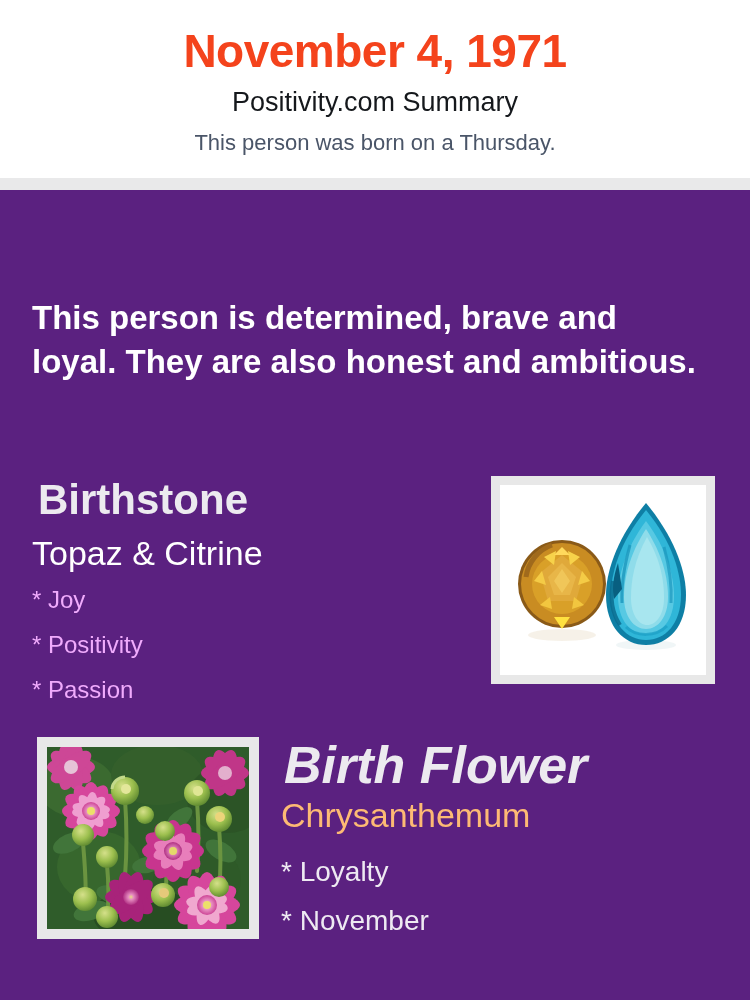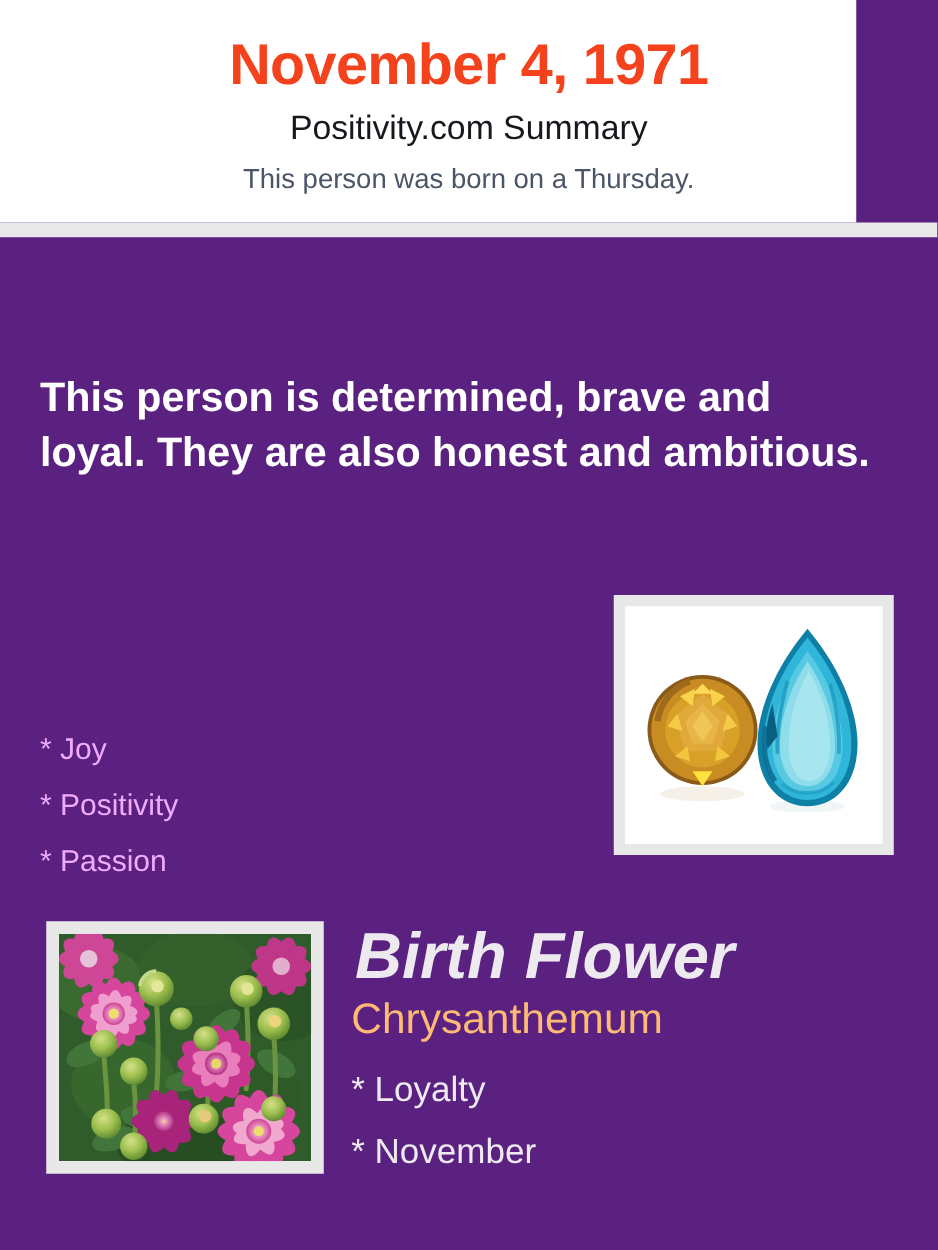--- a/index.html
+++ b/index.html
@@ -6,21 +6,21 @@
   html, body {
     width:750px; height:1000px;
     font-family:"Liberation Sans", sans-serif;
     background:#5b2180;
     overflow:hidden;
   }
   #page { position:relative; width:750px; height:1000px; background:#5b2180; }
 
   
   .header {
-    position:absolute; left:0; top:0; width:685px; height:178px;
+    position:absolute; left:0; top:0; width:750px; height:178px;
     background:#ffffff; text-align:center;
   }
   .header-title {
     position:absolute; left:0; top:26px; width:750px;
     font-size:46px; font-weight:700; color:#f4431c;
     letter-spacing:-0.5px; line-height:1.1;
   }
   .header-subtitle {
     position:absolute; left:0; top:88px; width:750px;
     font-size:27px; font-weight:400; color:#15181c; line-height:1.1;
@@ -104,20 +104,22 @@
     <div class="header-title">November 4, 1971</div>
     <div class="header-subtitle">Positivity.com Summary</div>
     <div class="header-tagline">This person was born on a Thursday.</div>
   </div>
   <div class="header-divider"></div>
 
   <div class="body-panel"></div>
 
   <div class="zodiac-desc">This person is determined, brave and loyal. They are also honest and ambitious.</div>
 
+  <div class="stone-title">Birthstone</div>
+  <div class="stone-name">Topaz &amp; Citrine</div>
   <ul class="stone-traits">
     <li>* Joy</li>
     <li>* Positivity</li>
     <li>* Passion</li>
   </ul>
 
   <div class="frame" id="gem-frame">
     <div class="frame-inner">
       <svg viewBox="0 0 206 190" preserveAspectRatio="xMidYMid meet">
         <rect x="0" y="0" width="206" height="190" fill="#ffffff"></rect>

